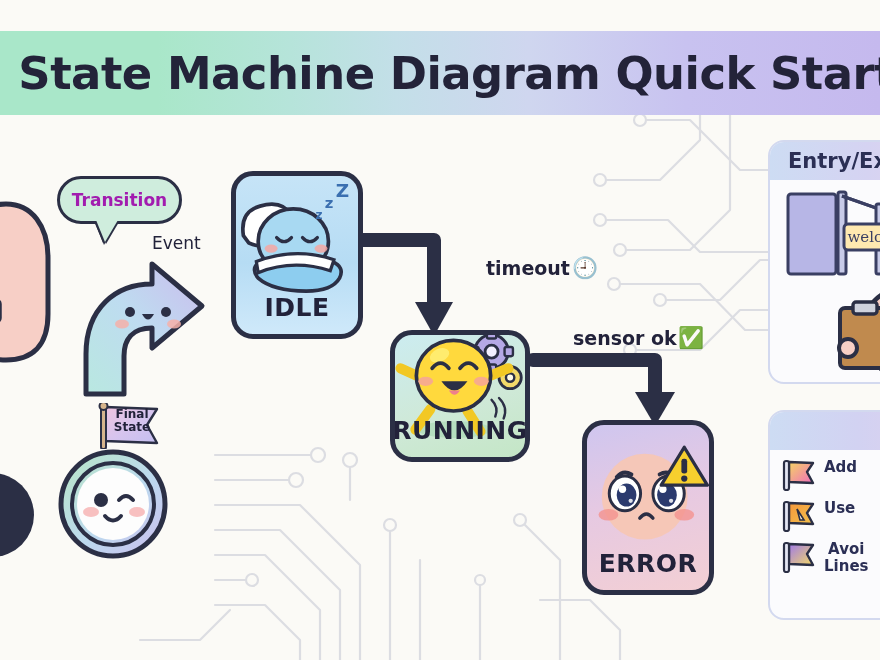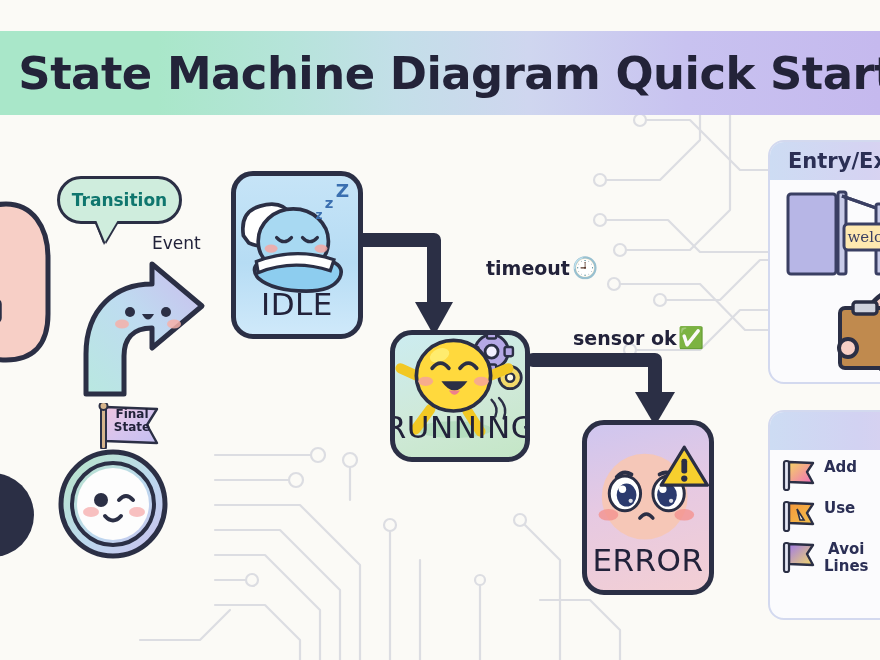--- a/index.html
+++ b/index.html
@@ -51,22 +51,22 @@
     position: absolute;
     border: 5px solid #2b2f45;
     border-radius: 22px;
     display: flex;
     flex-direction: column;
     align-items: center;
     justify-content: flex-end;
     overflow: hidden;
   }
   .state-label {
-    font-weight: 400;
-    font-size: 31px;
+    font-weight: 700;
+    font-size: 25px;
     color: #22223a;
     letter-spacing: 0.5px;
     margin-bottom: 12px;
     z-index: 3;
   }
   .char-wrap {
     position: absolute;
     left: 0; right: 0; top: 0; bottom: 0;
     display: flex; align-items: center; justify-content: center;
   }
@@ -110,21 +110,21 @@
   #bubble-transition {
     position: absolute;
     left: 57px; top: 176px;
     width: 125px; height: 48px;
     background: #cfeddd;
     border: 3px solid #2b2f45;
     border-radius: 26px;
     display: flex; align-items: center; justify-content: center;
   }
   #bubble-transition .txt {
-    font-weight: 700; font-size: 17px; color: #0f766e;
+    font-weight: 700; font-size: 17px; color: #a21caf;
   }
   #bubble-tail {
     position: absolute;
     left: 96px; top: 220px;
     width: 0; height: 0;
     border-left: 9px solid transparent;
     border-right: 13px solid transparent;
     border-top: 22px solid #cfeddd;
     filter: drop-shadow(1.5px 2px 0 #2b2f45) drop-shadow(-1.5px 1px 0 #2b2f45);
   }

